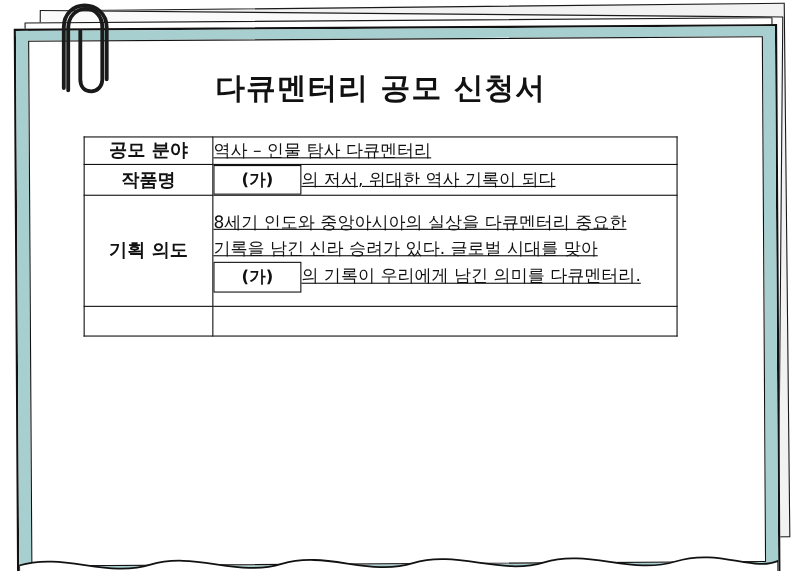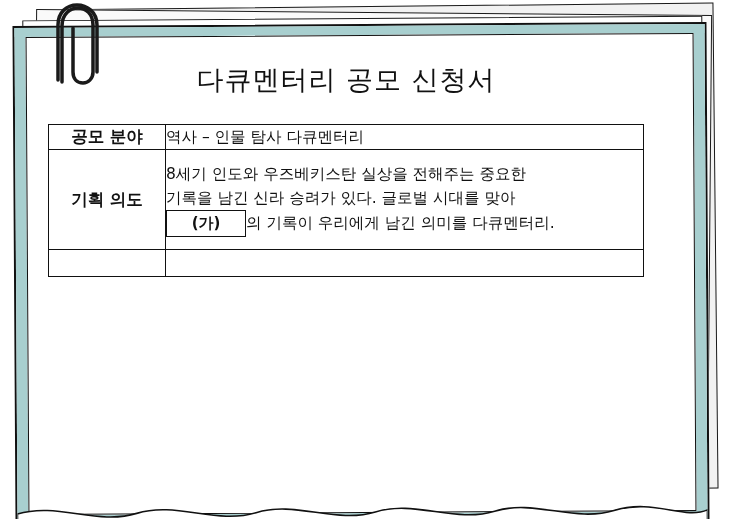--- a/index.html
+++ b/index.html
@@ -88,30 +88,30 @@
   
   .content {
     position: absolute;
     left: 40px; top: 40px;
     width: 612px;
     z-index: 20;
   }
   .doc-title {
     text-align: center;
     font-size: 27px;
-    font-weight: normal;
+    font-weight: bold;
     letter-spacing: 1px;
     color: #111111;
     margin: 22px 0 26px 0;
     font-family: "DejaVu Sans", "Liberation Sans", sans-serif;
   }
 
   table.form {
     border-collapse: collapse;
-    width: 596px;
+    width: 540px;
     margin: 0 auto;
     table-layout: fixed;
   }
   table.form td {
     border: 1.5px solid #111111;
     padding: 0;
     vertical-align: middle;
     color: #111111;
   }
   td.label {
@@ -122,20 +122,21 @@
     background: #ffffff;
     padding: 10px 4px;
     font-family: "DejaVu Sans", "Liberation Sans", sans-serif;
     white-space: nowrap;
   }
   td.value {
     font-size: 15.5px;
     padding: 10px 12px;
     line-height: 1.55;
     font-family: "DejaVu Sans", "Liberation Sans", sans-serif;
+    text-decoration: underline;
   }
   .row-tall td.value { padding-top: 12px; padding-bottom: 12px; }
   .row-empty td { height: 26px; }
 
   .blank-box {
     display: inline-block;
     border: 1.5px solid #111111;
     padding: 1px 16px;
     font-size: 15px;
     font-weight: bold;
@@ -177,25 +178,31 @@
 
     <div class="doc-title">다큐멘터리 공모 신청서</div>
 
     <table class="form">
       <tbody>
         <tr>
           <td class="label">공모 분야</td>
           <td class="value">역사 – 인물 탐사 다큐멘터리</td>
         </tr>
 
+        <tr>
+          <td class="label">작품명</td>
+          <td class="value">
+            <span class="blank-box">(가)</span><span>의  저서, 위대한 역사 기록이 되다</span>
+          </td>
+        </tr>
 
         <tr class="row-tall">
           <td class="label">기획 의도</td>
           <td class="value">
-            <span class="line">8세기 인도와 우즈베키스탄 실상을 전해주는 중요한</span>
+            <span class="line">8세기 인도와 중앙아시아의 실상을 다큐멘터리 중요한</span>
             <span class="line">기록을 남긴 신라 승려가 있다. 글로벌 시대를 맞아</span>
             <span class="line"><span class="blank-box">(가)</span><span>의 기록이 우리에게 남긴 의미를 다큐멘터리.</span></span>
           </td>
         </tr>
 
 
 
         <tr class="row-empty">
           <td class="label"></td>
           <td class="value"></td>

